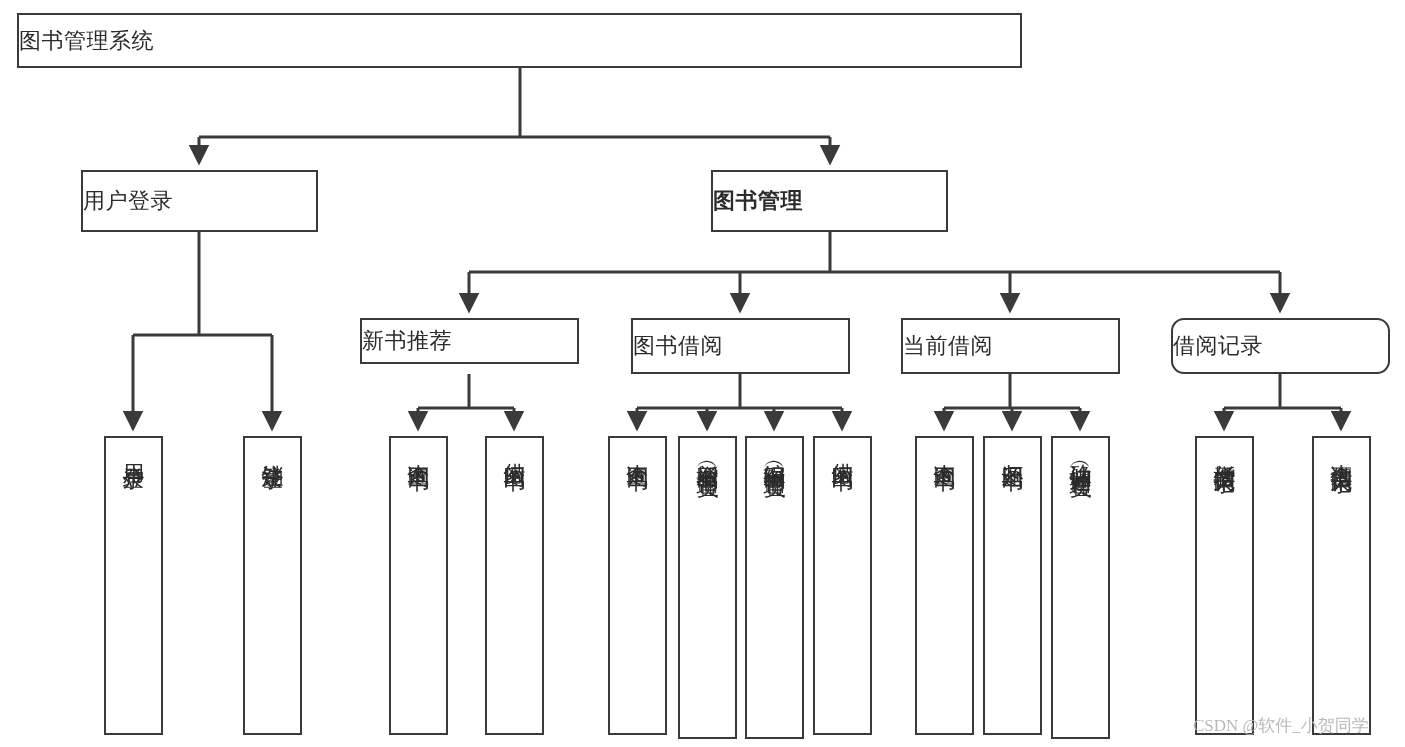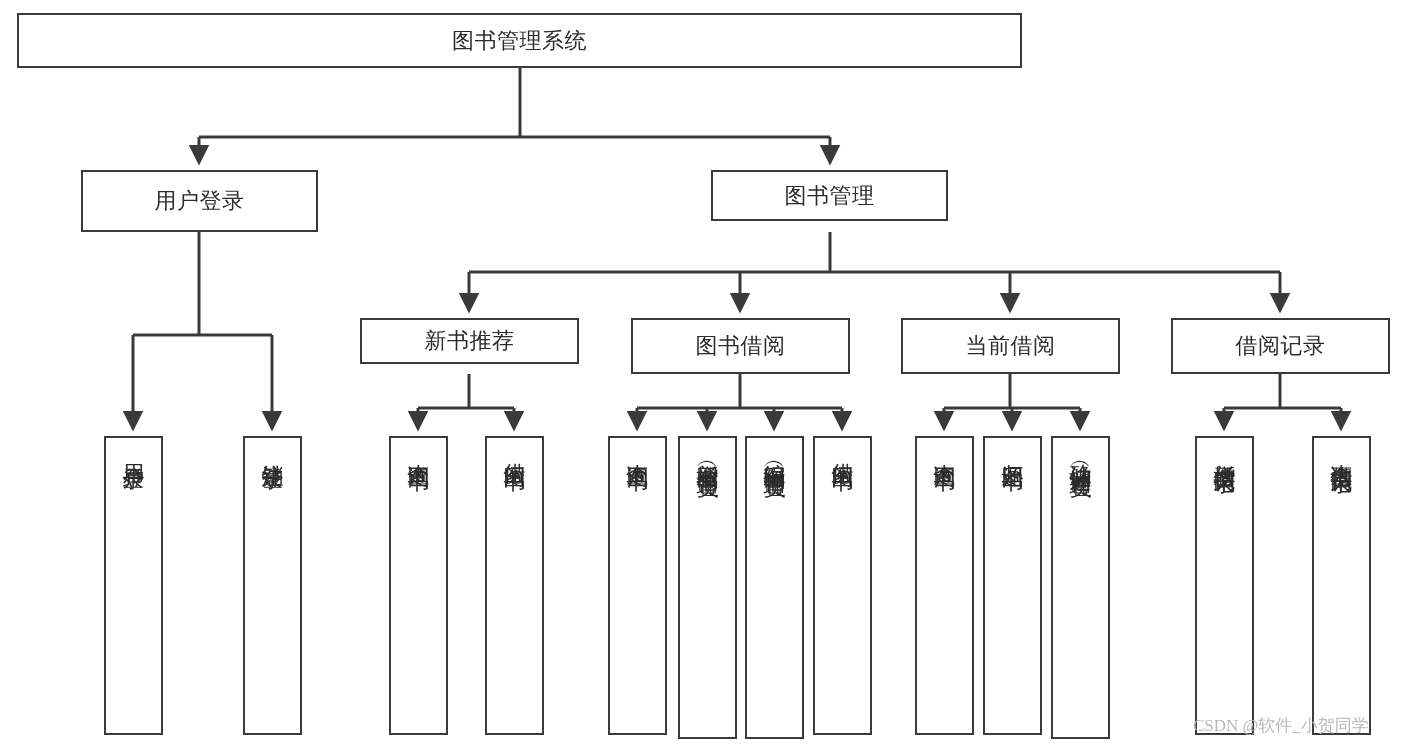--- a/index.html
+++ b/index.html
@@ -25,21 +25,20 @@
     width: 1405px;
     height: 747px;
   }
   .node {
     position: absolute;
     box-sizing: border-box;
     background: #ffffff;
     border: 2px solid #3a3a3a;
     display: flex;
     align-items: center;
-    justify-content: center;
     z-index: 2;
   }
   .node .label {
     font-size: 21px;
     line-height: 1.15;
     color: #2b2b2b;
     letter-spacing: 0.5px;
     white-space: nowrap;
   }
   .node.vertical {
@@ -124,34 +123,34 @@
     </g>
   </svg>
 
   <div class="node root" style="left:17px; top:13px; width:1005px; height:55px;">
     <span class="label">图书管理系统</span>
   </div>
 
   <div class="node l2" style="left:81px; top:170px; width:237px; height:62px;">
     <span class="label">用户登录</span>
   </div>
-  <div class="node l2" style="left:711px; top:170px; width:237px; height:51px;">
+  <div class="node l2" style="left:711px; top:170px; width:237px; height:62px;font-weight:bold;">
     <span class="label">图书管理</span>
   </div>
 
   <div class="node l3" style="left:360px; top:318px; width:219px; height:46px;">
     <span class="label">新书推荐</span>
   </div>
   <div class="node l3" style="left:901px; top:318px; width:219px; height:56px;">
     <span class="label">当前借阅</span>
   </div>
   <div class="node l3" style="left:631px; top:318px; width:219px; height:56px;">
     <span class="label">图书借阅</span>
   </div>
-  <div class="node l3" style="left:1171px; top:318px; width:219px; height:56px;">
+  <div class="node l3" style="left:1171px; top:318px; width:219px; height:56px;border-radius:13px;">
     <span class="label">借阅记录</span>
   </div>
 
   <div class="node vertical" style="left:104px; top:436px; width:59px; height:299px;">
     <span class="label">用户登录</span>
   </div>
   <div class="node vertical" style="left:243px; top:436px; width:59px; height:299px;">
     <span class="label">注销登录</span>
   </div>
 

